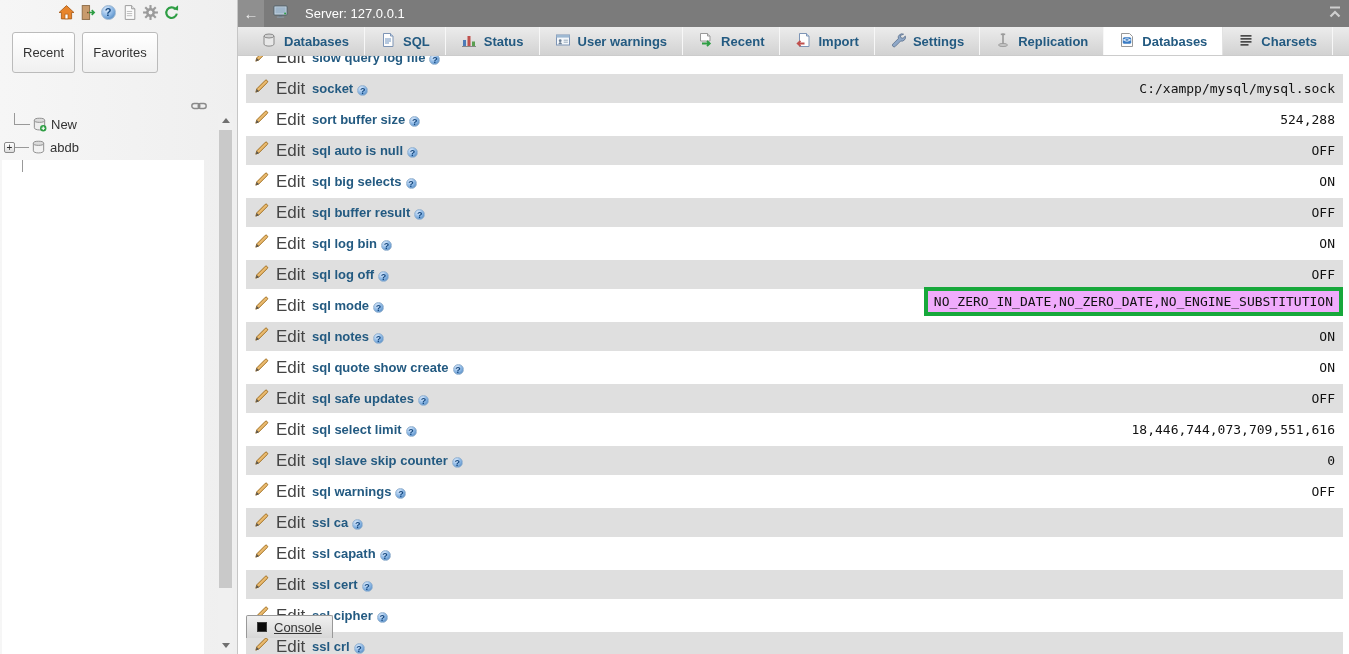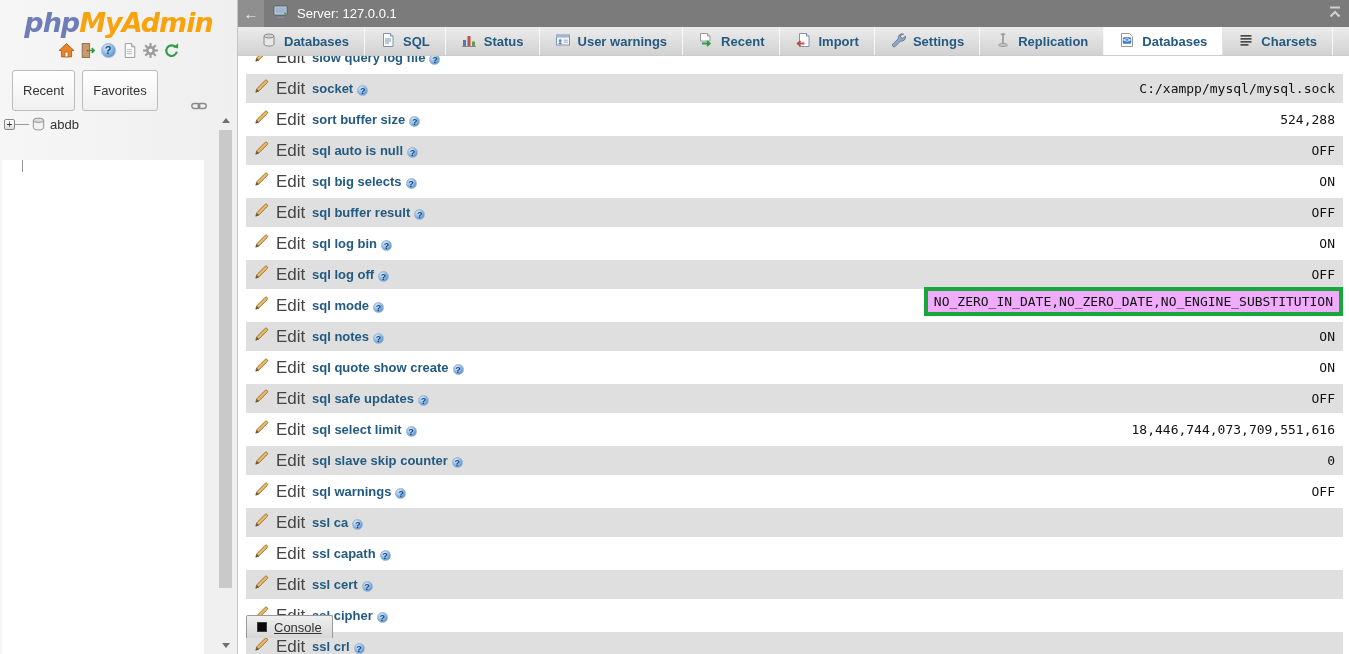--- a/index.html
+++ b/index.html
@@ -39,21 +39,21 @@
     align-items:center; justify-content:center; cursor:pointer; }
   .sb-thumb { position:absolute; left:1px; top:17px; width:13px; height:458px; background:#c9c9c9; cursor:pointer; }
   .tri-up { width:0; height:0; border-left:4px solid transparent; border-right:4px solid transparent; border-bottom:5px solid #707070; }
   .tri-down { width:0; height:0; border-left:4px solid transparent; border-right:4px solid transparent; border-top:5px solid #707070; }
 
   
   .main { position:absolute; left:238px; top:0; width:1111px; height:654px; background:#fff; }
   .topbar { height:27px; background:#7b7b7b; display:flex; align-items:center; position:relative; }
   .back { width:26px; height:27px; background:#8f8f8f; color:#f0f0f0; display:flex; align-items:center;
     justify-content:center; font-size:15px; cursor:pointer; flex:none; }
-  .server { display:flex; align-items:center; gap:8px; margin-left:8px; color:#fff; font-size:13px; }
+  .server { display:flex; align-items:center; gap:16px; margin-left:8px; color:#fff; font-size:13px; }
   .collapse { position:absolute; right:6px; top:5px; cursor:pointer; }
 
   .tabbar { height:29px; background:linear-gradient(#ececec,#d2d2d2); display:flex; padding-left:8px;
     border-bottom:1px solid #ccc; }
   .tab { display:flex; align-items:center; gap:7px; padding:0 15px; font-size:13px; font-weight:bold;
     color:#235a81; border-right:1px solid #f7f7f7; cursor:pointer; white-space:nowrap; }
   .tab.active { background:#fff; border-right:1px solid #e2e2e2; }
 
   .content { position:relative; height:598px; overflow:hidden; }
   .partialrow { height:18px; overflow:hidden; position:relative; margin:0 6px 0 8px; }
@@ -76,23 +76,20 @@
 
   .console-btn { position:absolute; left:8px; bottom:16px; height:23px; display:flex; align-items:center;
     gap:7px; padding:0 10px; background:linear-gradient(#f0f0f0,#d7d7d7); border:1px solid #999;
     border-bottom:none; border-radius:2px 2px 0 0; font-size:13px; color:#333; z-index:5; cursor:pointer;text-decoration:underline; }
   .console-sq { width:10px; height:10px; background:#0a0a0a; border:1px solid #3c3c3c; }
 </style>
 </head>
 <body>
 
 <div class="sidebar">
-  <div class="logo">
-    <span class="lp">php</span><span class="lm">MyAdmin</span>
-  </div>
 
   <div class="toolbar">
     <span class="tbi">
       <svg width="17" height="17" viewBox="0 0 16 16">
           <path d="M8 1.5 15 8h-2.2v6H3.2V8H1z" fill="#e8852c" stroke="#a85b18" stroke-width="0.8"></path>
           <rect x="6.6" y="9.5" width="2.8" height="4.5" fill="#fff" stroke="#a85b18" stroke-width="0.6"></rect>
         </svg>
     </span>
     <span class="tbi">
       <svg width="17" height="17" viewBox="0 0 16 16">
@@ -140,20 +137,32 @@
     <svg width="16" height="12" viewBox="0 0 16 12">
         <g fill="none" stroke="#8a8a8a" stroke-width="1.4">
           <rect x="0.8" y="3.5" width="8" height="5" rx="2.5"></rect>
           <rect x="7.2" y="3.5" width="8" height="5" rx="2.5"></rect>
         </g>
       </svg>
   </span>
 
   <div class="tree">
     <div class="titem">
+      <span class="corner"></span>
+      <span class="ticon">
+        <svg width="15" height="15" viewBox="0 0 16 16">
+            <path d="M2.5 3.5v8c0 1.4 2.5 2.3 5.5 2.3s5.5-.9 5.5-2.3v-8" fill="#eee" stroke="#8a8a8a"></path>
+            <ellipse cx="8" cy="3.5" rx="5.5" ry="2.2" fill="#dcdcdc" stroke="#8a8a8a"></ellipse>
+            <circle cx="12" cy="12" r="3.4" fill="#2e9e44"></circle>
+            <path d="M12 10.2v3.6M10.2 12h3.6" stroke="#fff" stroke-width="1.2"></path>
+          </svg>
+      </span>
+      <span>New</span>
+    </div>
+    <div class="titem">
       <span class="expander">+</span>
       <span class="hline"></span>
       <span class="ticon">
         <svg width="15" height="15" viewBox="0 0 16 16">
             <path d="M2.5 3.5v8c0 1.4 2.5 2.3 5.5 2.3s5.5-.9 5.5-2.3v-8" fill="#f2f2f2" stroke="#8a8a8a"></path>
             <ellipse cx="8" cy="3.5" rx="5.5" ry="2.2" fill="#dcdcdc" stroke="#8a8a8a"></ellipse>
           </svg>
       </span>
       <span>abdb</span>
     </div>

